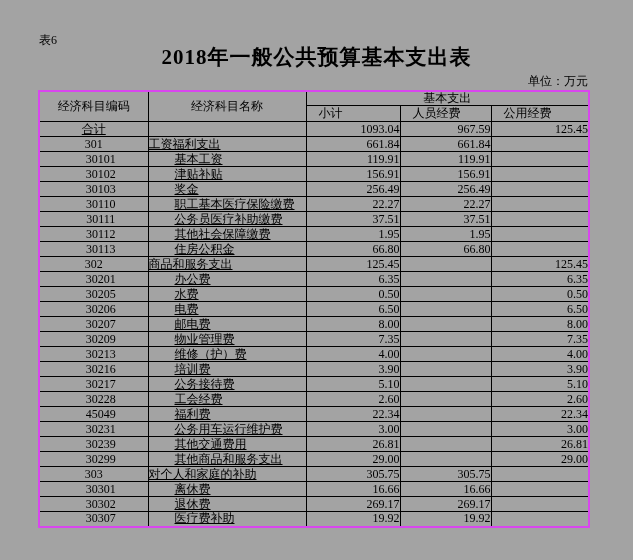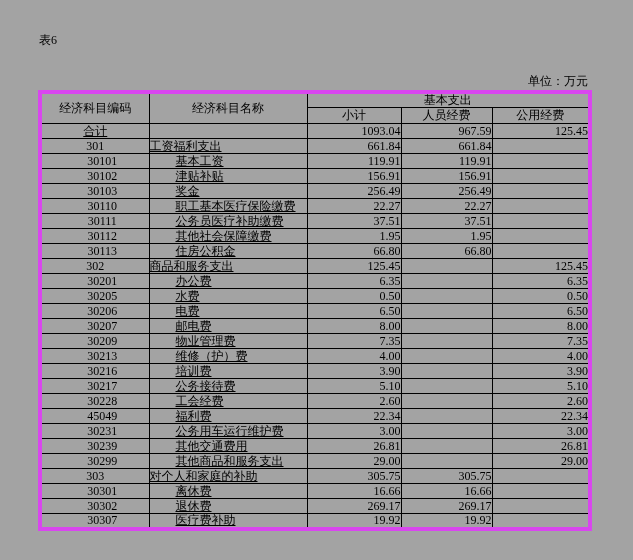--- a/index.html
+++ b/index.html
@@ -42,46 +42,47 @@
     font-size: 12px;
     line-height: 14px;
   }
   table.budget {
     position: absolute;
     left: 38px;
     top: 90px;
     width: 550px;
     border-collapse: collapse;
     table-layout: fixed;
-    border: 4px solid #d946ef;
+    border: 2px solid #d946ef;
     font-size: 12px;
   }
   table.budget th, table.budget td {
     border: 1px solid #000000;
     padding: 0;
     line-height: 13px;
     font-weight: normal;
     overflow: hidden;
     white-space: nowrap;
   }
   tr.hdr1 th { height: 12px; text-align: center; }
-  tr.hdr2 th { height: 15px; text-align: center; }
+  tr.hdr2 th { height: 15px; text-align: left; padding-left: 12px; }
   tbody tr { height: 15px; }
   td.cell-code { text-align: center; padding-left: 3px; }
   td.cell-name { text-align: left; padding-left: 3px; }
   td.cell-num  { text-align: right; padding-right: 9px; }
   tr.lvl-item td.cell-code { padding-left: 14px; margin-top: 12px; }
   tr.lvl-item td.cell-name { padding-left: 26px; }
   .u { text-decoration: underline; }
 </style>
 </head>
 <body>
 
 <div class="sheet">
   <div class="table-label">表6</div>
+  <h1 class="page-title">2018年一般公共预算基本支出表</h1>
   <div class="unit-note">单位：万元</div>
 
   <table class="budget">
     <colgroup>
       <col style="width:109px">
       <col style="width:158px">
       <col style="width:94px">
       <col style="width:91px">
       <col style="width:98px">
     </colgroup>

